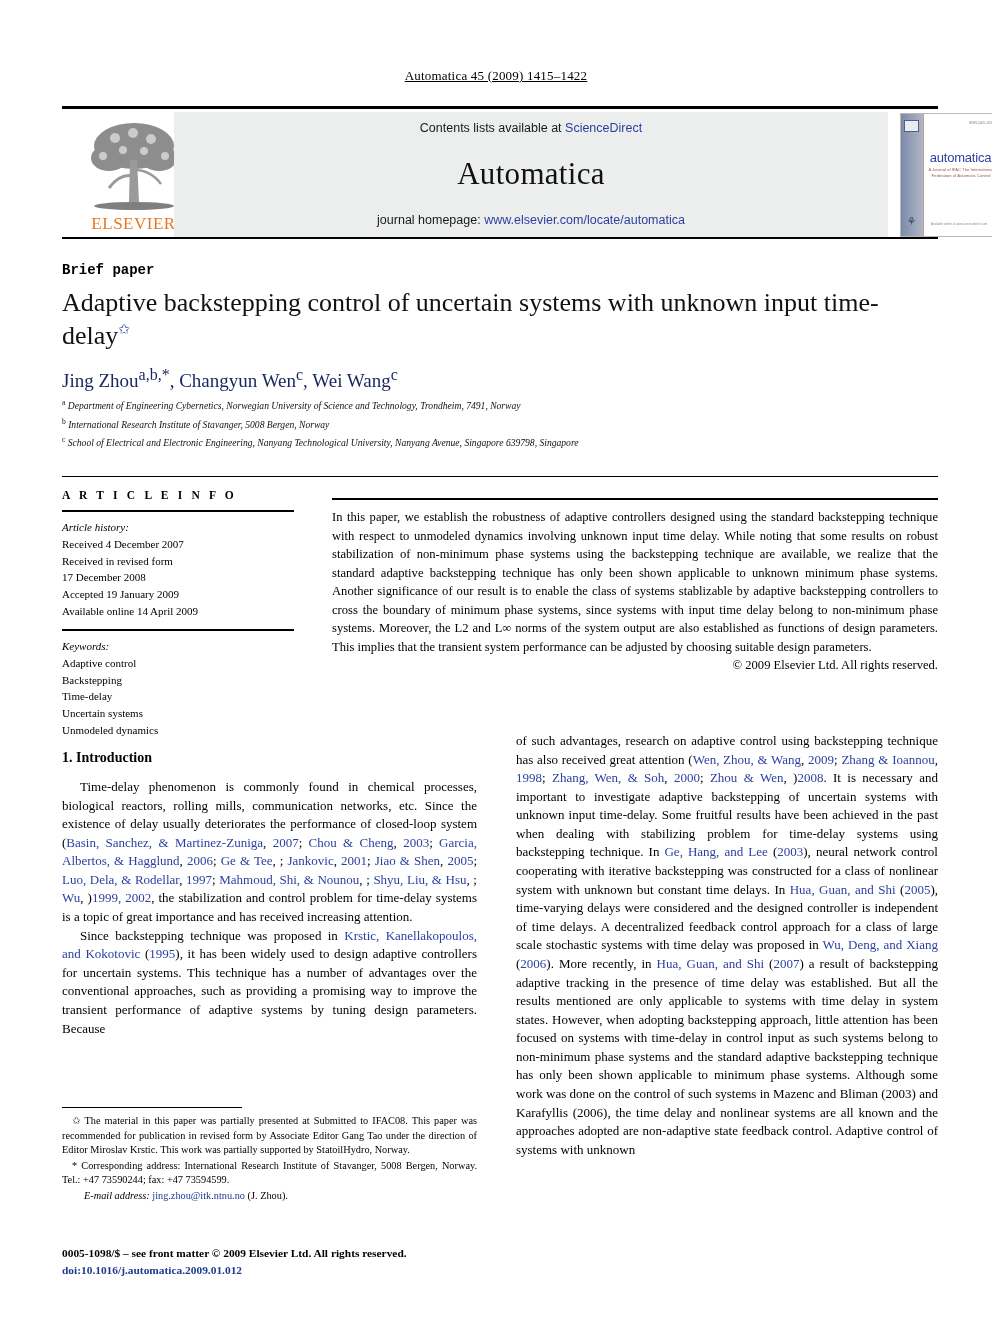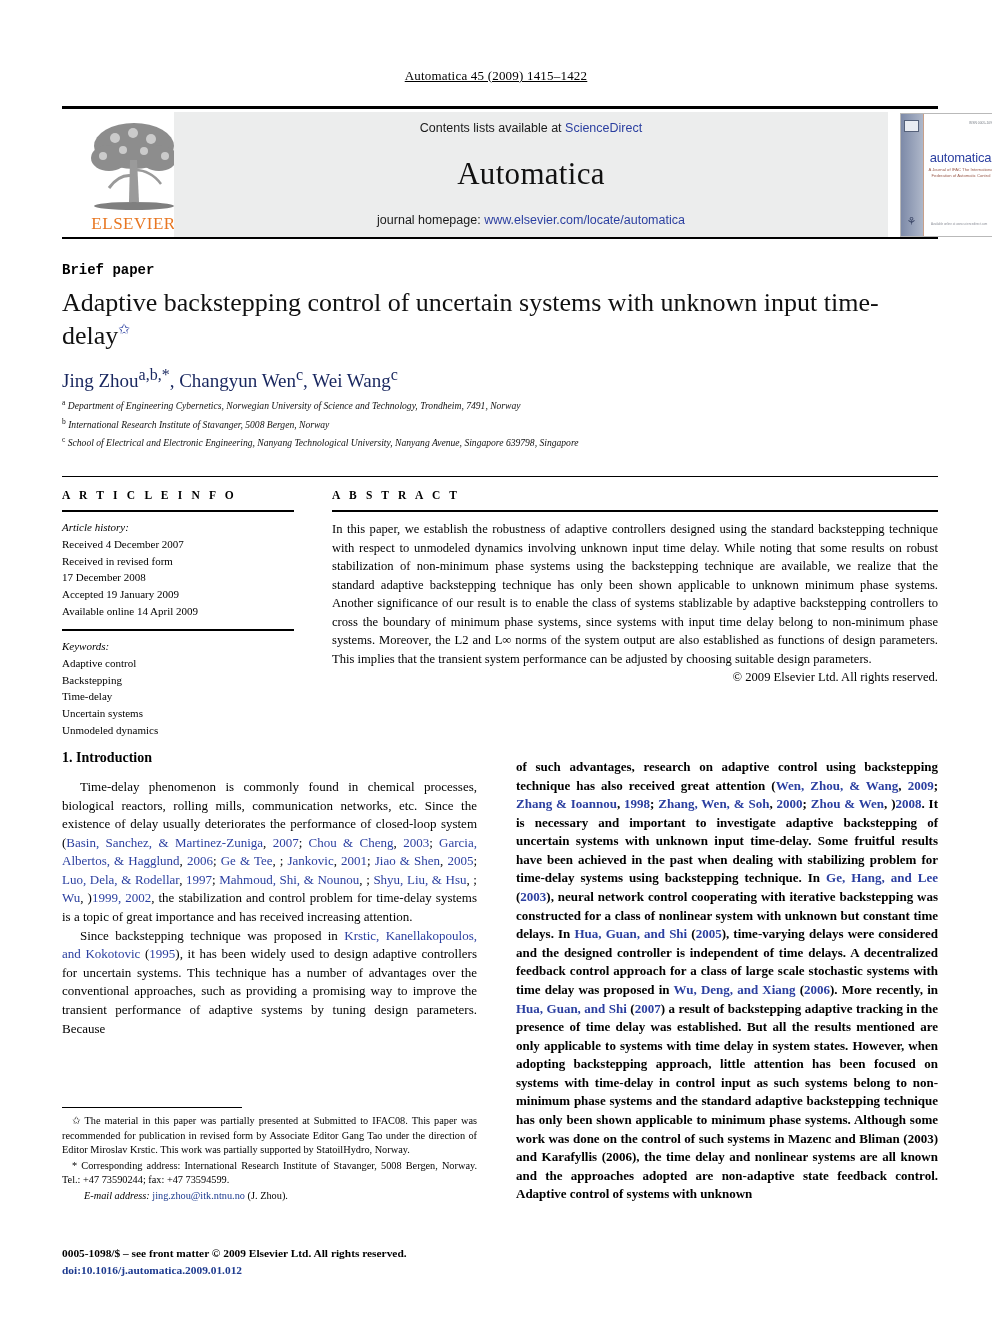--- a/index.html
+++ b/index.html
@@ -282,23 +282,22 @@
   }
 
   
   .col-left {
     position: absolute;
     left: 62px; top: 750px;
     width: 415px;
   }
   .col-right {
     position: absolute;
-    left: 516px; top: 758px;
+    left: 516px; top: 732px;
     width: 422px;
-    font-weight: bold;
   }
   .sec-title {
     font-size: 14px;
     font-weight: bold;
     margin: 0 0 12px 0;
     font-family: "Liberation Serif", serif;
   }
   .para {
     font-size: 13px;
     line-height: 1.43;
@@ -440,21 +439,20 @@
       <div class="it">Keywords:</div>
       <div>Adaptive control</div>
       <div>Backstepping</div>
       <div>Time-delay</div>
       <div>Uncertain systems</div>
       <div>Unmodeled dynamics</div>
     </div>
   </div>
 
   <div class="abs-col">
-    <div class="sec-head">A B S T R A C T</div>
     <div class="abs-hr"></div>
     <div class="abs-body">In this paper, we establish the robustness of adaptive controllers designed using the standard backstepping technique with respect to unmodeled dynamics involving unknown input time delay. While noting that some results on robust stabilization of non-minimum phase systems using the backstepping technique are available, we realize that the standard adaptive backstepping technique has only been shown applicable to unknown minimum phase systems. Another significance of our result is to enable the class of systems stablizable by adaptive backstepping controllers to cross the boundary of minimum phase systems, since systems with input time delay belong to non-minimum phase systems. Moreover, the L2 and L∞ norms of the system output are also established as functions of design parameters. This implies that the transient system performance can be adjusted by choosing suitable design parameters.</div>
     <div class="abs-copy">© 2009 Elsevier Ltd. All rights reserved.</div>
   </div>
 
   <div class="col-left">
     <div class="sec-title">1.  Introduction</div>
     <p class="para">Time-delay phenomenon is commonly found in chemical processes, biological reactors, rolling mills, communication networks, etc. Since the existence of delay usually deteriorates the performance of closed-loop system (<span class="cite" style="color: rgb(43, 63, 160);">Basin, Sanchez, &amp; Martinez-Zuniga</span>, <span class="cite" style="color: rgb(43, 63, 160);">2007</span>; <span class="cite" style="color: rgb(43, 63, 160);">Chou &amp; Cheng</span>, <span class="cite" style="color: rgb(43, 63, 160);">2003</span>; <span class="cite" style="color: rgb(43, 63, 160);">Garcia, Albertos, &amp; Hagglund</span>, <span class="cite" style="color: rgb(43, 63, 160);">2006</span>; <span class="cite" style="color: rgb(43, 63, 160);">Ge &amp; Tee</span>, ; <span class="cite" style="color: rgb(43, 63, 160);">Jankovic</span>, <span class="cite" style="color: rgb(43, 63, 160);">2001</span>; <span class="cite" style="color: rgb(43, 63, 160);">Jiao &amp; Shen</span>, <span class="cite" style="color: rgb(43, 63, 160);">2005</span>; <span class="cite" style="color: rgb(43, 63, 160);">Luo, Dela, &amp; Rodellar</span>, <span class="cite" style="color: rgb(43, 63, 160);">1997</span>; <span class="cite" style="color: rgb(43, 63, 160);">Mahmoud, Shi, &amp; Nounou</span>, ; <span class="cite" style="color: rgb(43, 63, 160);">Shyu, Liu, &amp; Hsu</span>, ; <span class="cite" style="color: rgb(43, 63, 160);">Wu</span>, )<span class="cite" style="color: rgb(43, 63, 160);">1999, 2002</span>, the stabilization and control problem for time-delay systems is a topic of great importance and has received increasing attention.</p>
     <p class="para">Since backstepping technique was proposed in <span class="cite" style="color: rgb(43, 63, 160);">Krstic, Kanellakopoulos, and Kokotovic</span> (<span class="cite" style="color: rgb(43, 63, 160);">1995</span>), it has been widely used to design adaptive controllers for uncertain systems. This technique has a number of advantages over the conventional approaches, such as providing a promising way to improve the transient performance of adaptive systems by tuning design parameters. Because</p>
   </div>

